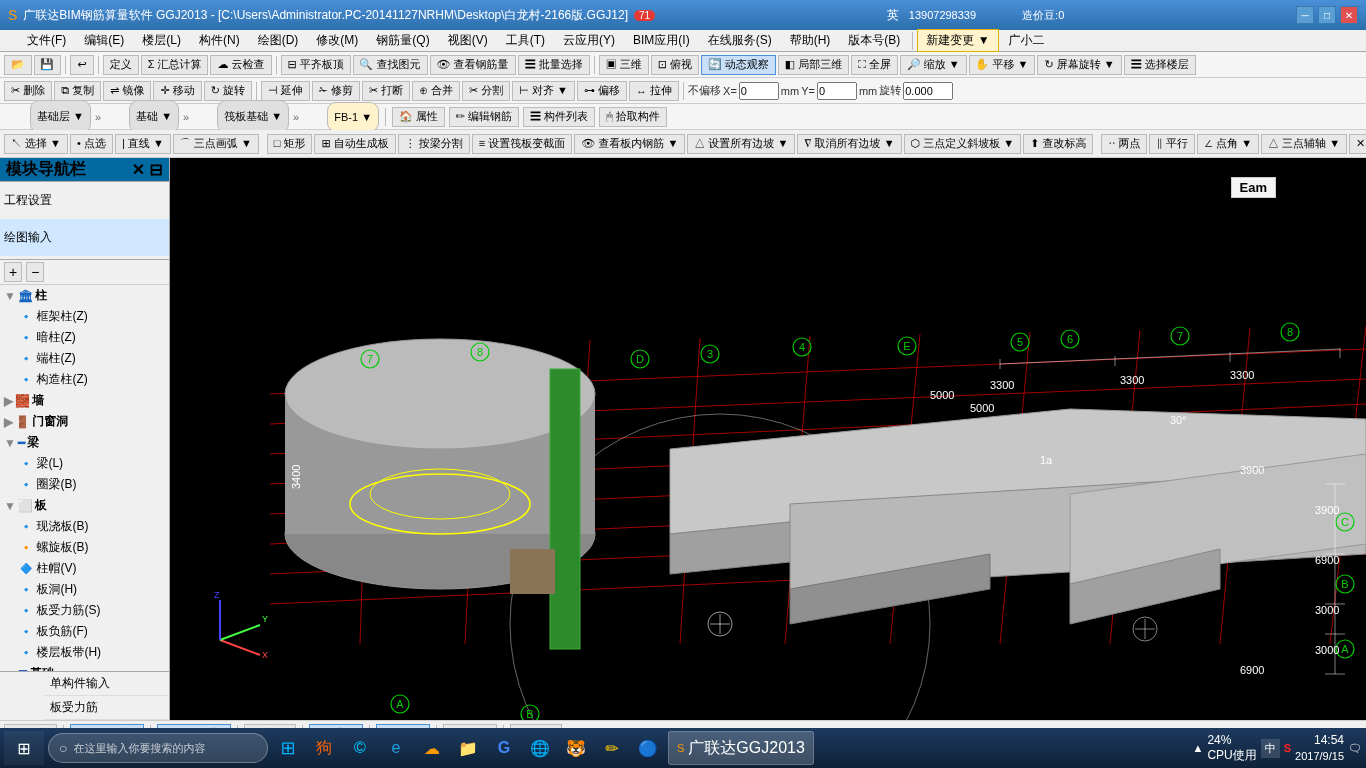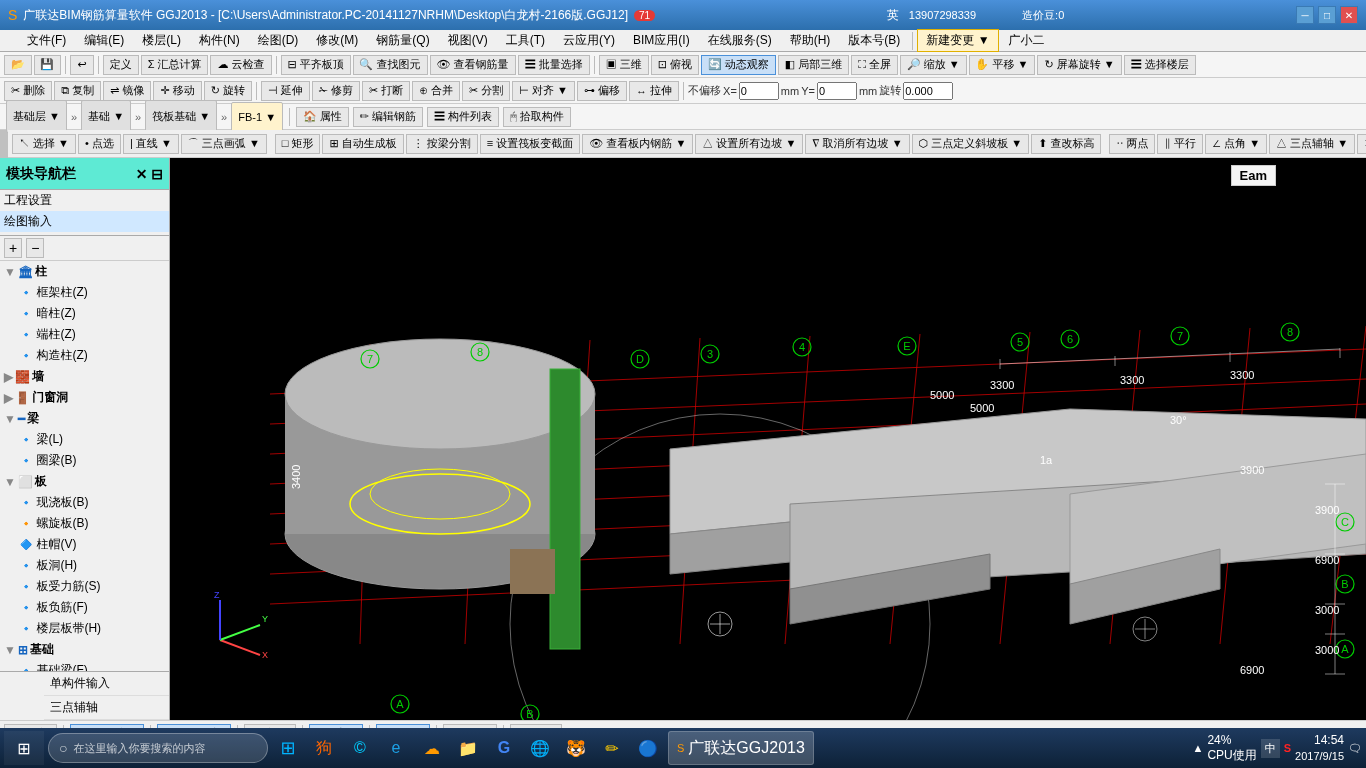--- a/index.html
+++ b/index.html
@@ -51,32 +51,32 @@
       font-size: 11px;
       white-space: nowrap;
       display: flex;
       align-items: center;
       gap: 2px;
       height: 20px;
     }
     .tb-sep { width: 1px; height: 18px; background: #bbb; margin: 0 2px; }
     .tb-label { font-size: 11px; color: #333; white-space: nowrap; }
     #panel-header {
-      height: 32px;
-      background: #5eead4;
+      height: 24px;
+      background: #0369a1;
       border-bottom: 1px solid #aaa;
       display: flex;
       align-items: center;
       justify-content: space-between;
       padding: 0 6px;
-      font-size: 14px;
+      font-size: 16px;
       font-weight: bold;
     }
     .panel-section {
-      padding: 2px 4px;
+      padding: 10px 4px;
       font-size: 12px;
       cursor: pointer;
       display: flex;
       align-items: center;
       gap: 4px;
     }
     .tree-item {
       padding: 2px 8px;
       font-size: 12px;
       cursor: pointer;
@@ -223,37 +223,36 @@
       display: flex;
       align-items: center;
       padding: 0 6px;
       gap: 4px;
       font-size: 11px;
     }
     .bread-item {
       padding: 8px 6px;
       background: #e0e0e0;
       border: 1px solid #bbb;
-      border-radius: 2px;
-      cursor: pointer;
-      display: flex; align-items: center; gap: 3px;
+      border-radius: 9px;
+      cursor: pointer;
+      display: flex; align-items: center; gap: 3px; margin-left: 24px;
     }
     .bread-arrow { color: #666; }
 
     
     #draw-toolbar {
       height: 28px;
       background: #f0f0f0;
       border-bottom: 1px solid #ccc;
       display: flex;
       align-items: center;
       padding: 0 4px;
       gap: 2px;
       overflow: hidden;
-      margin-left: 8px;
     }
 
     
     .grid-line { stroke: #cc0000; stroke-width: 1; opacity: 0.8; }
 
     
     #app-container {
       width: 1366px;
       height: 768px;
       overflow: hidden;
@@ -531,21 +530,21 @@
             <span>基础</span>
           </div>
           <div class="tree-item indent1">
             <span class="item-icon">🔹</span>基础梁(F)
           </div>
 
         </div>
 
         <div id="panel-bottom">
           <div class="panel-bottom-item">单构件输入</div>
-          <div class="panel-bottom-item">三点辅轴</div>
+          <div class="panel-bottom-item">板受力筋</div>
         </div>
       </div>
 
       <div id="viewport">
 
         <svg id="viewport-svg" viewBox="0 0 1196 490" xmlns="http://www.w3.org/2000/svg">
 
           <rect width="1196" height="490" fill="#000"></rect>
 
           <line x1="100" y1="200" x2="1196" y2="155" class="grid-line"></line>
@@ -685,21 +684,21 @@
             <text x="62" y="68" fill="#ff4444" font-size="9" font-family="Arial">X</text>
 
             <line x1="20" y1="50" x2="60" y2="35" stroke="#44ff44" stroke-width="2"></line>
             <text x="62" y="32" fill="#44ff44" font-size="9" font-family="Arial">Y</text>
 
             <line x1="20" y1="50" x2="20" y2="10" stroke="#4444ff" stroke-width="2"></line>
             <text x="14" y="8" fill="#4444ff" font-size="9" font-family="Arial">Z</text>
           </svg>
         </div>
 
-        <div style="position:absolute;top:7px;right:90px;color:black;background:#f5f5f5;padding:2px 8px;font-size:13px;font-weight:bold;border:1px solid #ccc;">Eam</div>
+        <div style="position:absolute;top:19px;right:90px;color:black;background:#f5f5f5;padding:2px 8px;font-size:13px;font-weight:bold;border:1px solid #ccc;">Eam</div>
 
       </div>
     </div>
 
     <div id="snap-toolbar">
       <div class="snap-btn">⊢ 正交</div>
       <div class="tb-sep"></div>
       <div class="snap-btn active">✦ 对象捕捉</div>
       <div class="tb-sep"></div>
       <div class="snap-btn active">⊕ 动态输入</div>

